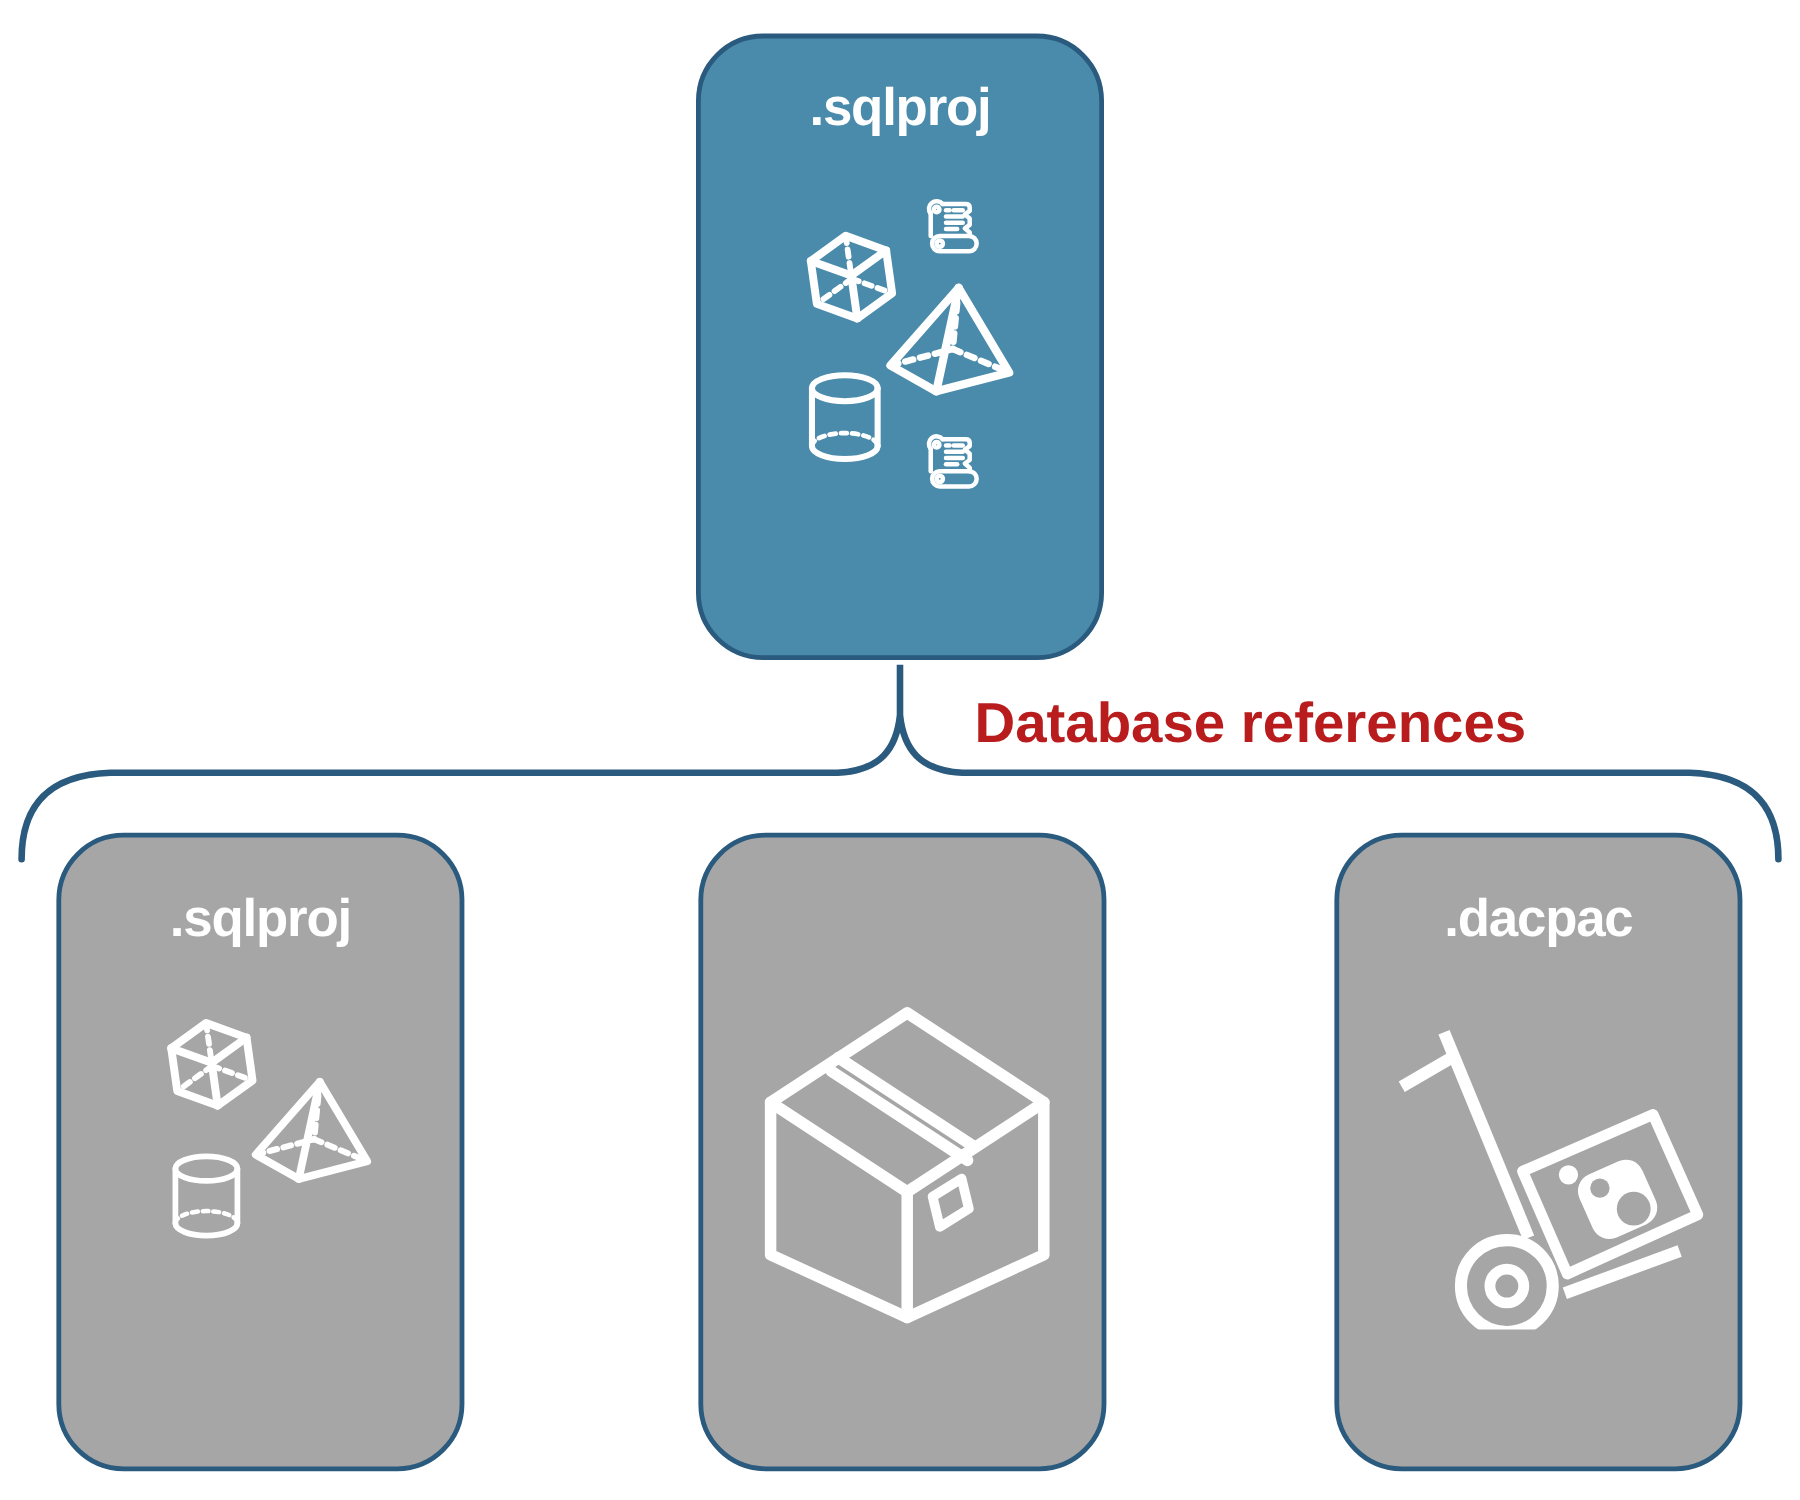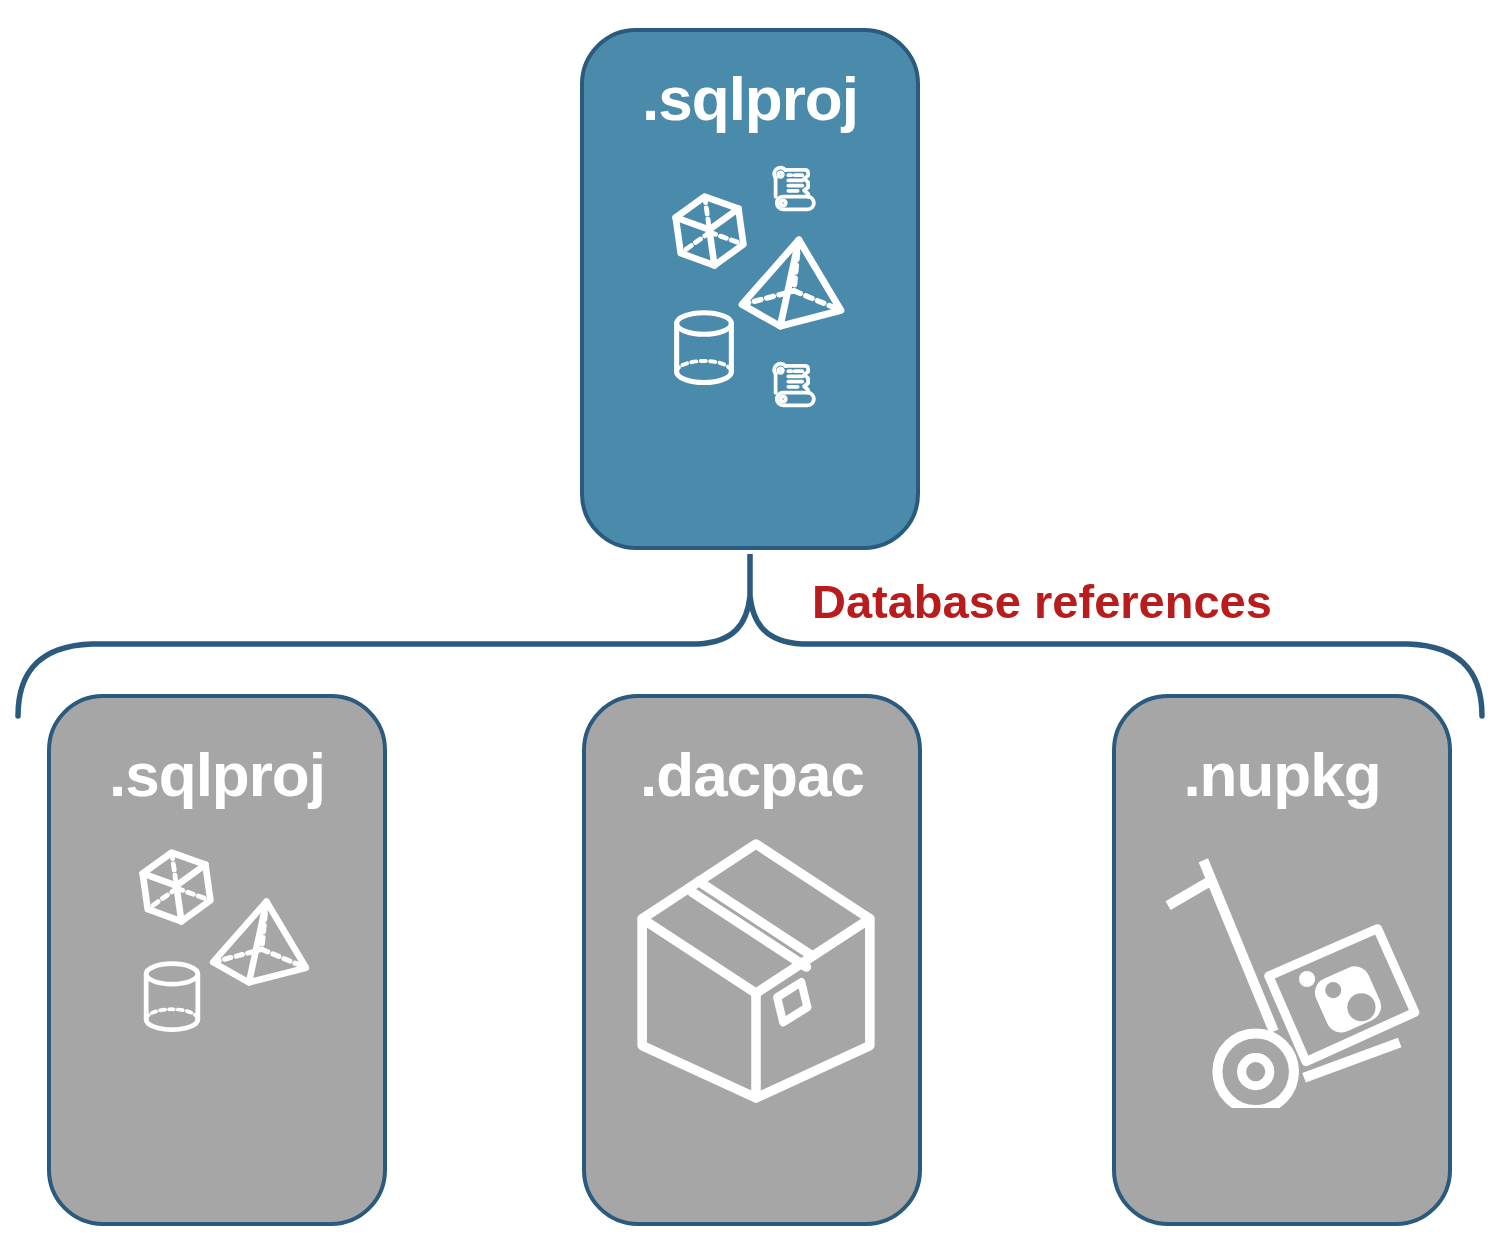--- a/index.html
+++ b/index.html
@@ -9,21 +9,21 @@
   }
   .card{
     position:absolute;box-sizing:border-box;border:4px solid #2A5A7E;border-radius:56px;
   }
   .card--root{background:#4A8BAB;left:580px;top:28px;width:340px;height:522px;}
   .card--gray{background:#A6A6A6;top:694px;width:340px;height:532px;}
   .card--child1{left:47px;}
   .card--child2{left:582px;}
   .card--child3{left:1112px;}
   .card__title{
-    text-align:center;color:#ffffff;font-weight:bold;font-size:62px;line-height:1;
+    text-align:center;color:#ffffff;font-weight:bold;font-size:44px;line-height:1;
     letter-spacing:-1px;
   }
   .card--root .card__title{margin-top:36px;}
   .card--gray .card__title{margin-top:46px;}
   .icon{position:absolute;display:block;}
   .rot8{transform:rotate(-8deg);}
   .brace{position:absolute;left:0;top:0;width:1500px;height:1250px;pointer-events:none;}
   .brace-label{
     position:absolute;left:812px;top:578px;color:#b91c1c;font-weight:bold;font-size:47px;
     line-height:1;white-space:nowrap;
@@ -127,26 +127,25 @@
       </svg>
     <svg class="icon" style="left:157px;top:198px;width:104px;height:92px" viewBox="0 0 110 100">
         <use href="#sym-pyramid"></use>
       </svg>
     <svg class="icon" style="left:87px;top:260px;width:68px;height:78px" viewBox="0 0 100 110">
         <use href="#sym-cylinder"></use>
       </svg>
   </div>
 
   <div class="card card--gray card--child2">
-    <div class="card__title">.dacpac</div>
     <svg class="icon" style="left:46px;top:134px;width:248px;height:272px" viewBox="0 0 240 270">
         <use href="#sym-package"></use>
       </svg>
   </div>
 
   <div class="card card--gray card--child3">
-    <div class="card__title">.nupkg</div>
+    <div class="card__title">.dacpac</div>
     <svg class="icon" style="left:37px;top:138px;width:292px;height:272px" viewBox="0 0 290 270">
         <use href="#sym-handtruck"></use>
       </svg>
   </div>
 
 </div>
 
 </body></html>

